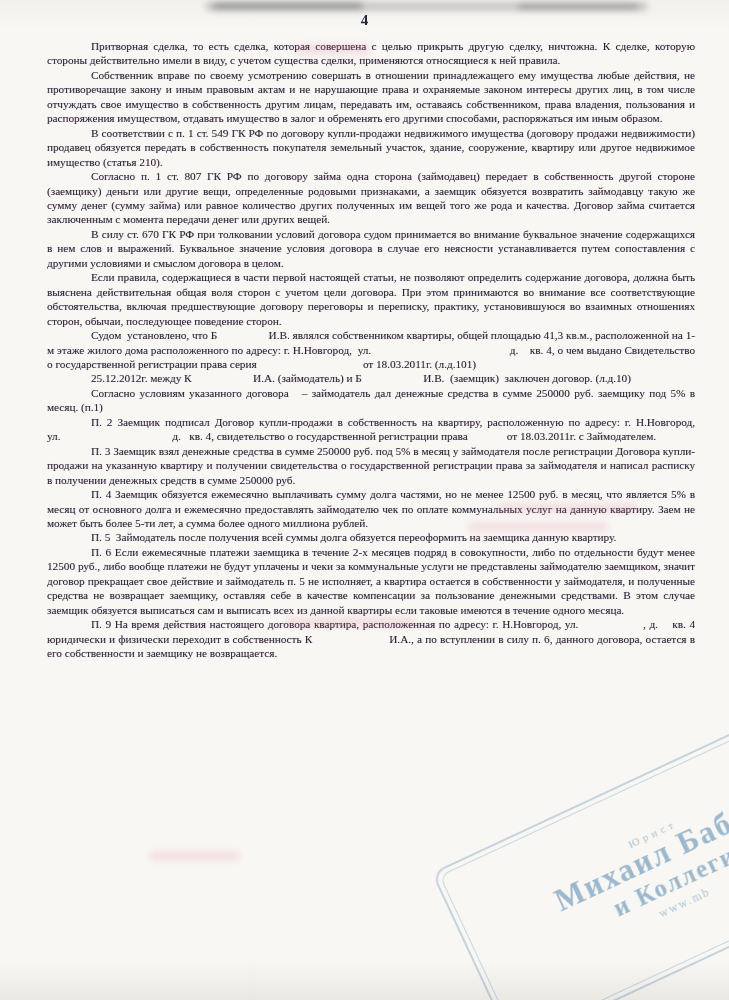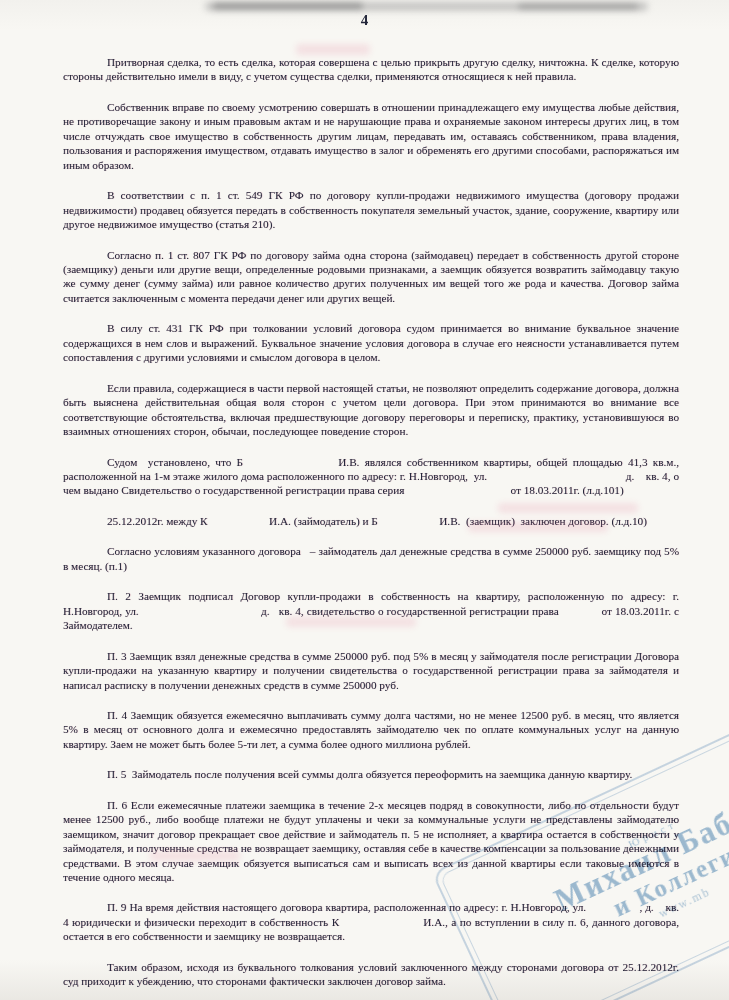--- a/index.html
+++ b/index.html
@@ -30,21 +30,21 @@
   .page-number{
     position:absolute;top:12px;left:0;width:729px;text-align:center;
     font-size:15px;font-weight:bold;color:#23263a;
   }
   .doc-body{
     position:absolute;left:47px;top:39px;width:648px;
     font-size:11.2px;line-height:14.45px;color:#23263a;
     text-align:justify;
     text-shadow:0.4px 0.3px 0.7px rgba(150,35,70,.32);
   }
-  .doc-body p{margin:16px;text-indent:44px;}
+  .doc-body p{margin:0;text-indent:44px;}
   
   .chroma{
     position:absolute;background:#e06e8e;opacity:.16;filter:blur(3px);
     border-radius:4px;pointer-events:none;
   }
   .c1{left:296px;top:44px;width:74px;height:11px;}
   .c2{left:498px;top:503px;width:140px;height:10px;}
   .c3{left:468px;top:522px;width:140px;height:10px;}
   .c4{left:286px;top:617px;width:130px;height:10px;}
   .c5{left:150px;top:851px;width:90px;height:10px;}
@@ -73,32 +73,31 @@
 
   <div class="top-smudge"></div>
 
   <div class="page-number">4</div>
 
   <div class="doc-body">
       <p>Притворная сделка, то есть сделка, которая совершена с целью прикрыть другую сделку, ничтожна. К сделке, которую стороны действительно имели в виду, с учетом существа сделки, применяются относящиеся к ней правила.</p>
       <p>Собственник вправе по своему усмотрению совершать в отношении принадлежащего ему имущества любые действия, не противоречащие закону и иным правовым актам и не нарушающие права и охраняемые законом интересы других лиц, в том числе отчуждать свое имущество в собственность другим лицам, передавать им, оставаясь собственником, права владения, пользования и распоряжения имуществом, отдавать имущество в залог и обременять его другими способами, распоряжаться им иным образом.</p>
       <p>В соответствии с п. 1 ст. 549 ГК РФ по договору купли-продажи недвижимого имущества (договору продажи недвижимости) продавец обязуется передать в собственность покупателя земельный участок, здание, сооружение, квартиру или другое недвижимое имущество (статья 210).</p>
       <p>Согласно п. 1 ст. 807 ГК РФ по договору займа одна сторона (займодавец) передает в собственность другой стороне (заемщику) деньги или другие вещи, определенные родовыми признаками, а заемщик обязуется возвратить займодавцу такую же сумму денег (сумму займа) или равное количество других полученных им вещей того же рода и качества. Договор займа считается заключенным с момента передачи денег или других вещей.</p>
-      <p>В силу ст. 431 ГК РФ при толковании условий договора судом принимается во внимание буквальное значение содержащихся в нем слов и выражений. Буквальное значение условия договора в случае его неясности устанавливается путем сопоставления с другими условиями и смыслом договора в целом.</p>
+      <p>В силу ст. 670 ГК РФ при толковании условий договора судом принимается во внимание буквальное значение содержащихся в нем слов и выражений. Буквальное значение условия договора в случае его неясности устанавливается путем сопоставления с другими условиями и смыслом договора в целом.</p>
       <p>Если правила, содержащиеся в части первой настоящей статьи, не позволяют определить содержание договора, должна быть выяснена действительная общая воля сторон с учетом цели договора. При этом принимаются во внимание все соответствующие обстоятельства, включая предшествующие договору переговоры и переписку, практику, установившуюся во взаимных отношениях сторон, обычаи, последующее поведение сторон.</p>
       <p>Судом&nbsp;&nbsp;установлено, что Б&nbsp;&nbsp;&nbsp;&nbsp;&nbsp;&nbsp;&nbsp;&nbsp;&nbsp;&nbsp;&nbsp;&nbsp;&nbsp;&nbsp;&nbsp;&nbsp;&nbsp;&nbsp;И.В. являлся собственником квартиры, общей площадью 41,3 кв.м., расположенной на 1-м этаже жилого дома расположенного по адресу: г. Н.Новгород,&nbsp;&nbsp;ул.&nbsp;&nbsp;&nbsp;&nbsp;&nbsp;&nbsp;&nbsp;&nbsp;&nbsp;&nbsp;&nbsp;&nbsp;&nbsp;&nbsp;&nbsp;&nbsp;&nbsp;&nbsp;&nbsp;&nbsp;&nbsp;&nbsp;&nbsp;&nbsp;&nbsp;&nbsp;&nbsp;&nbsp;&nbsp;&nbsp;&nbsp;&nbsp;&nbsp;&nbsp;&nbsp;&nbsp;&nbsp;&nbsp;&nbsp;&nbsp;&nbsp;&nbsp;&nbsp;&nbsp;&nbsp;&nbsp;&nbsp;&nbsp;д.&nbsp;&nbsp;&nbsp;&nbsp;кв. 4, о чем выдано Свидетельство о государственной регистрации права серия&nbsp;&nbsp;&nbsp;&nbsp;&nbsp;&nbsp;&nbsp;&nbsp;&nbsp;&nbsp;&nbsp;&nbsp;&nbsp;&nbsp;&nbsp;&nbsp;&nbsp;&nbsp;&nbsp;&nbsp;&nbsp;&nbsp;&nbsp;&nbsp;&nbsp;&nbsp;&nbsp;&nbsp;&nbsp;&nbsp;&nbsp;&nbsp;&nbsp;&nbsp;&nbsp;&nbsp;&nbsp;&nbsp;от 18.03.2011г. (л.д.101)</p>
       <p>25.12.2012г. между К&nbsp;&nbsp;&nbsp;&nbsp;&nbsp;&nbsp;&nbsp;&nbsp;&nbsp;&nbsp;&nbsp;&nbsp;&nbsp;&nbsp;&nbsp;&nbsp;&nbsp;&nbsp;&nbsp;&nbsp;&nbsp;&nbsp;И.А. (займодатель) и Б&nbsp;&nbsp;&nbsp;&nbsp;&nbsp;&nbsp;&nbsp;&nbsp;&nbsp;&nbsp;&nbsp;&nbsp;&nbsp;&nbsp;&nbsp;&nbsp;&nbsp;&nbsp;&nbsp;&nbsp;&nbsp;&nbsp;И.В.&nbsp;&nbsp;(заемщик)&nbsp;&nbsp;заключен договор. (л.д.10)</p>
       <p>Согласно условиям указанного договора&nbsp;&nbsp;&nbsp;– займодатель дал денежные средства в сумме 250000 руб. заемщику под 5% в месяц. (п.1)</p>
       <p>П. 2 Заемщик подписал Договор купли-продажи в собственность на квартиру, расположенную по адресу: г. Н.Новгород, ул.&nbsp;&nbsp;&nbsp;&nbsp;&nbsp;&nbsp;&nbsp;&nbsp;&nbsp;&nbsp;&nbsp;&nbsp;&nbsp;&nbsp;&nbsp;&nbsp;&nbsp;&nbsp;&nbsp;&nbsp;&nbsp;&nbsp;&nbsp;&nbsp;&nbsp;&nbsp;&nbsp;&nbsp;&nbsp;&nbsp;&nbsp;&nbsp;&nbsp;&nbsp;&nbsp;&nbsp;&nbsp;&nbsp;&nbsp;&nbsp;д.&nbsp;&nbsp;&nbsp;кв. 4, свидетельство о государственной регистрации права&nbsp;&nbsp;&nbsp;&nbsp;&nbsp;&nbsp;&nbsp;&nbsp;&nbsp;&nbsp;&nbsp;&nbsp;&nbsp;&nbsp;от 18.03.2011г. с Займодателем.</p>
       <p>П. 3 Заемщик взял денежные средства в сумме 250000 руб. под 5% в месяц у займодателя после регистрации Договора купли-продажи на указанную квартиру и получении свидетельства о государственной регистрации права за займодателя и написал расписку в получении денежных средств в сумме 250000 руб.</p>
       <p>П. 4 Заемщик обязуется ежемесячно выплачивать сумму долга частями, но не менее 12500 руб. в месяц, что является 5% в месяц от основного долга и ежемесячно предоставлять займодателю чек по оплате коммунальных услуг на данную квартиру. Заем не может быть более 5-ти лет, а сумма более одного миллиона рублей.</p>
       <p>П. 5&nbsp;&nbsp;Займодатель после получения всей суммы долга обязуется переоформить на заемщика данную квартиру.</p>
       <p>П. 6 Если ежемесячные платежи заемщика в течение 2-х месяцев подряд в совокупности, либо по отдельности будут менее 12500 руб., либо вообще платежи не будут уплачены и чеки за коммунальные услуги не представлены займодателю заемщиком, значит договор прекращает свое действие и займодатель п. 5 не исполняет, а квартира остается в собственности у займодателя, и полученные средства не возвращает заемщику, оставляя себе в качестве компенсации за пользование денежными средствами. В этом случае заемщик обязуется выписаться сам и выписать всех из данной квартиры если таковые имеются в течение одного месяца.</p>
       <p>П. 9 На время действия настоящего договора квартира, расположенная по адресу: г. Н.Новгород, ул.&nbsp;&nbsp;&nbsp;&nbsp;&nbsp;&nbsp;&nbsp;&nbsp;&nbsp;&nbsp;&nbsp;&nbsp;&nbsp;&nbsp;&nbsp;&nbsp;&nbsp;&nbsp;, д.&nbsp;&nbsp;&nbsp;&nbsp;кв. 4 юридически и физически переходит в собственность К&nbsp;&nbsp;&nbsp;&nbsp;&nbsp;&nbsp;&nbsp;&nbsp;&nbsp;&nbsp;&nbsp;&nbsp;&nbsp;&nbsp;&nbsp;&nbsp;&nbsp;&nbsp;&nbsp;&nbsp;&nbsp;&nbsp;&nbsp;&nbsp;И.А., а по вступлении в силу п. 6, данного договора, остается в его собственности и заемщику не возвращается.</p>
-      <p>Таким образом, исходя из буквального толкования условий заключенного между сторонами договора от 25.12.2012г. суд приходит к убеждению, что сторонами фактически заключен договор займа.</p>
     </div>
 
   <div class="chroma c1"></div>
   <div class="chroma c2"></div>
   <div class="chroma c3"></div>
   <div class="chroma c4"></div>
   <div class="chroma c5"></div>
 
   <div class="watermark">
     <div class="wm-inner">

